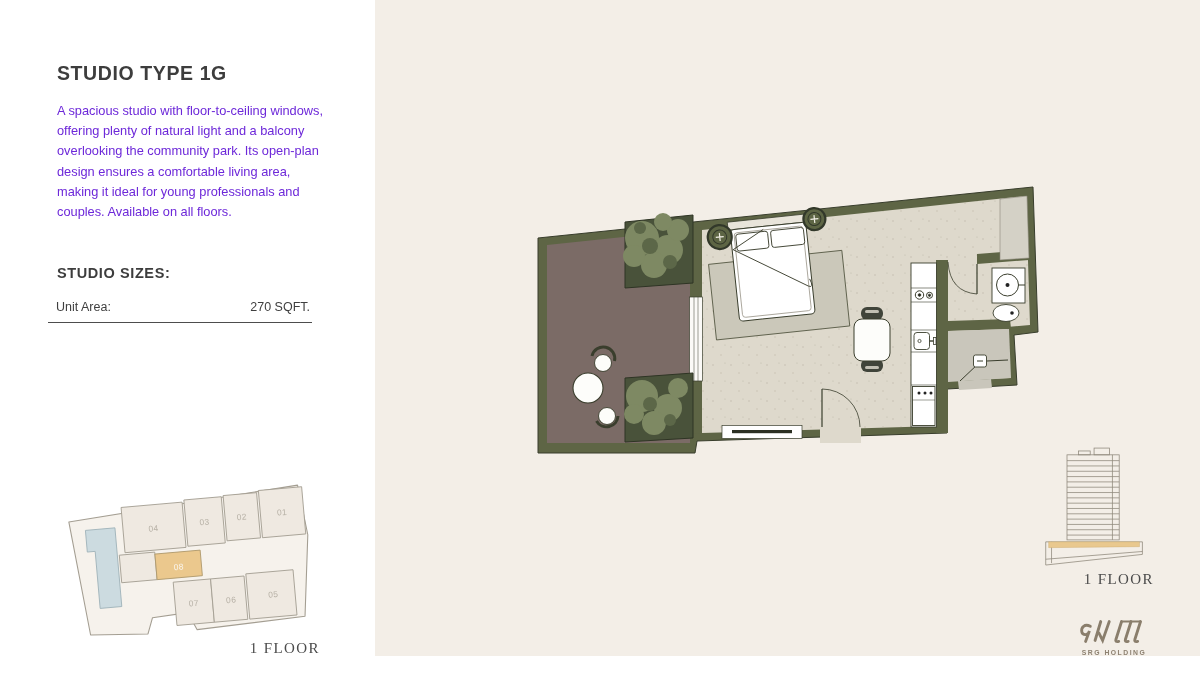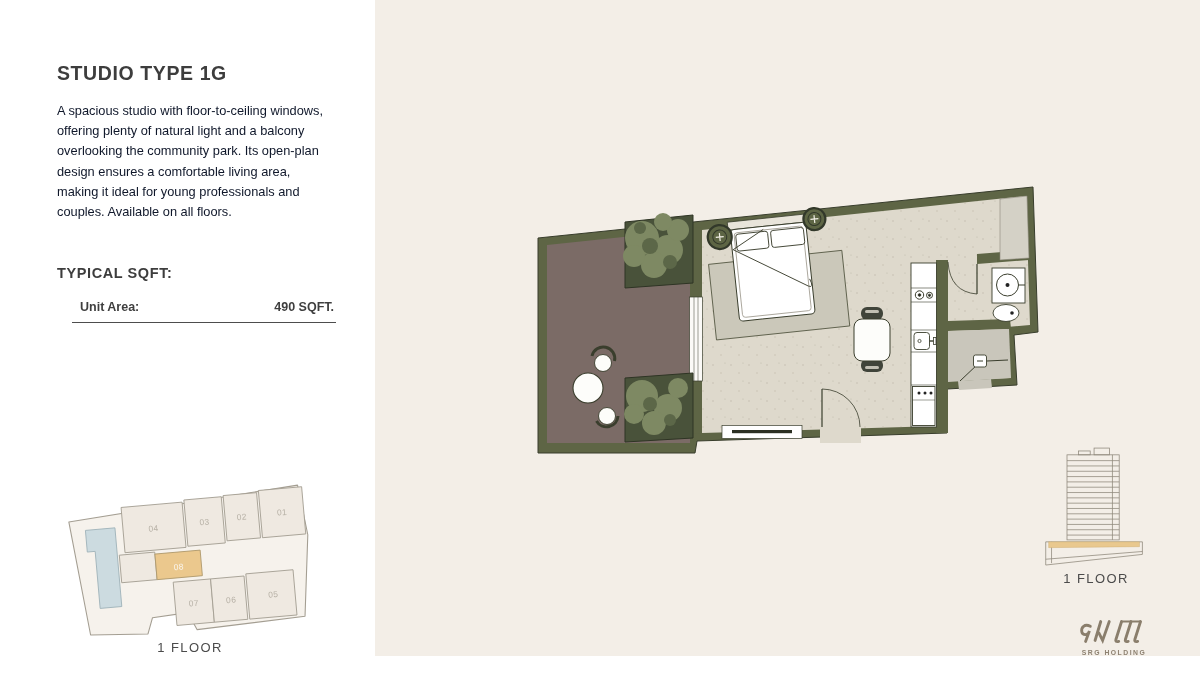--- a/index.html
+++ b/index.html
@@ -2,48 +2,48 @@
 <html><head>
 <meta charset="utf-8">
 <style>
   html,body{margin:0;padding:0;background:#ffffff;}
   .canvas{position:relative;width:1200px;height:656px;overflow:hidden;background:#ffffff;
           font-family:"Liberation Sans","DejaVu Sans",sans-serif;}
   .right-panel{position:absolute;left:375px;top:0;width:825px;height:680px;background:#f3eee7;}
   .page-title{position:absolute;left:57px;top:62px;font-size:19.5px;font-weight:600;
               letter-spacing:.6px;color:#3d3d3d;}
   .desc{position:absolute;left:57px;top:101px;width:268px;font-size:12.8px;line-height:1.58;
-        color:#0f172a;}
+        color:#6d28d9;}
   .sizes-heading{position:absolute;left:57px;top:265px;font-size:14.5px;font-weight:600;
                  letter-spacing:.6px;color:#3d3d3d;}
-  .sizes-table{position:absolute;left:72px;top:292px;width:264px;font-weight:bold;}
+  .sizes-table{position:absolute;left:48px;top:292px;width:264px;}
   .size-row{display:flex;justify-content:space-between;align-items:center;height:30px;
             font-size:12.5px;color:#3f3f3f;padding:0 2px 0 8px;}
   .size-row.lined{border-bottom:1.2px solid #4d4d4d;}
-  .floor-label{position:absolute;font-size:13px;letter-spacing:1.4px;color:#4b4b4b;text-align:center;}
+  .floor-label{position:absolute;font-size:15px;letter-spacing:1.4px;color:#4b4b4b;text-align:right;font-family:Liberation Serif, serif;}
   .keyplan-label{left:60px;top:640px;width:260px;}
   .elev-label{left:1038px;top:571px;width:116px;}
   .brand-label{position:absolute;left:1066px;top:649px;width:96px;text-align:center;
                font-size:6.8px;letter-spacing:1.5px;color:#8d8170;font-weight:600;}
   svg{display:block;}
 </style>
 </head>
 <body>
 
 <div class="canvas">
   <div class="right-panel"></div>
 
   <div class="page-title">STUDIO TYPE 1G</div>
   <div class="desc">A spacious studio with floor-to-ceiling windows, offering plenty of natural light and a balcony overlooking the community park. Its open-plan design ensures a comfortable living area, making it ideal for young professionals and couples. Available on all floors.</div>
-  <div class="sizes-heading">TYPICAL SQFT:</div>
+  <div class="sizes-heading">STUDIO SIZES:</div>
 
   <div class="sizes-table">
     <div class="size-row lined">
       <span>Unit Area:</span>
-      <span>490 SQFT.</span>
+      <span>270 SQFT.</span>
     </div>
   </div>
 
   <svg style="position:absolute;left:60px;top:482px" width="260" height="156" viewBox="0 0 262 158">
     <g transform="rotate(-5 130 78)" stroke-linejoin="round">
       <polygon points="12,30 246,13 252,64 242,146 132,150 124,132 88,134 82,150 24,146" fill="#f6f2ec" stroke="#a49e92" stroke-width="1.1"></polygon>
       <g fill="#efe9e1" stroke="#a49e92" stroke-width="0.9">
         <rect x="66" y="20" width="62" height="46"></rect>
         <rect x="130" y="18" width="38" height="47"></rect>
         <rect x="170" y="17" width="34" height="46"></rect>

